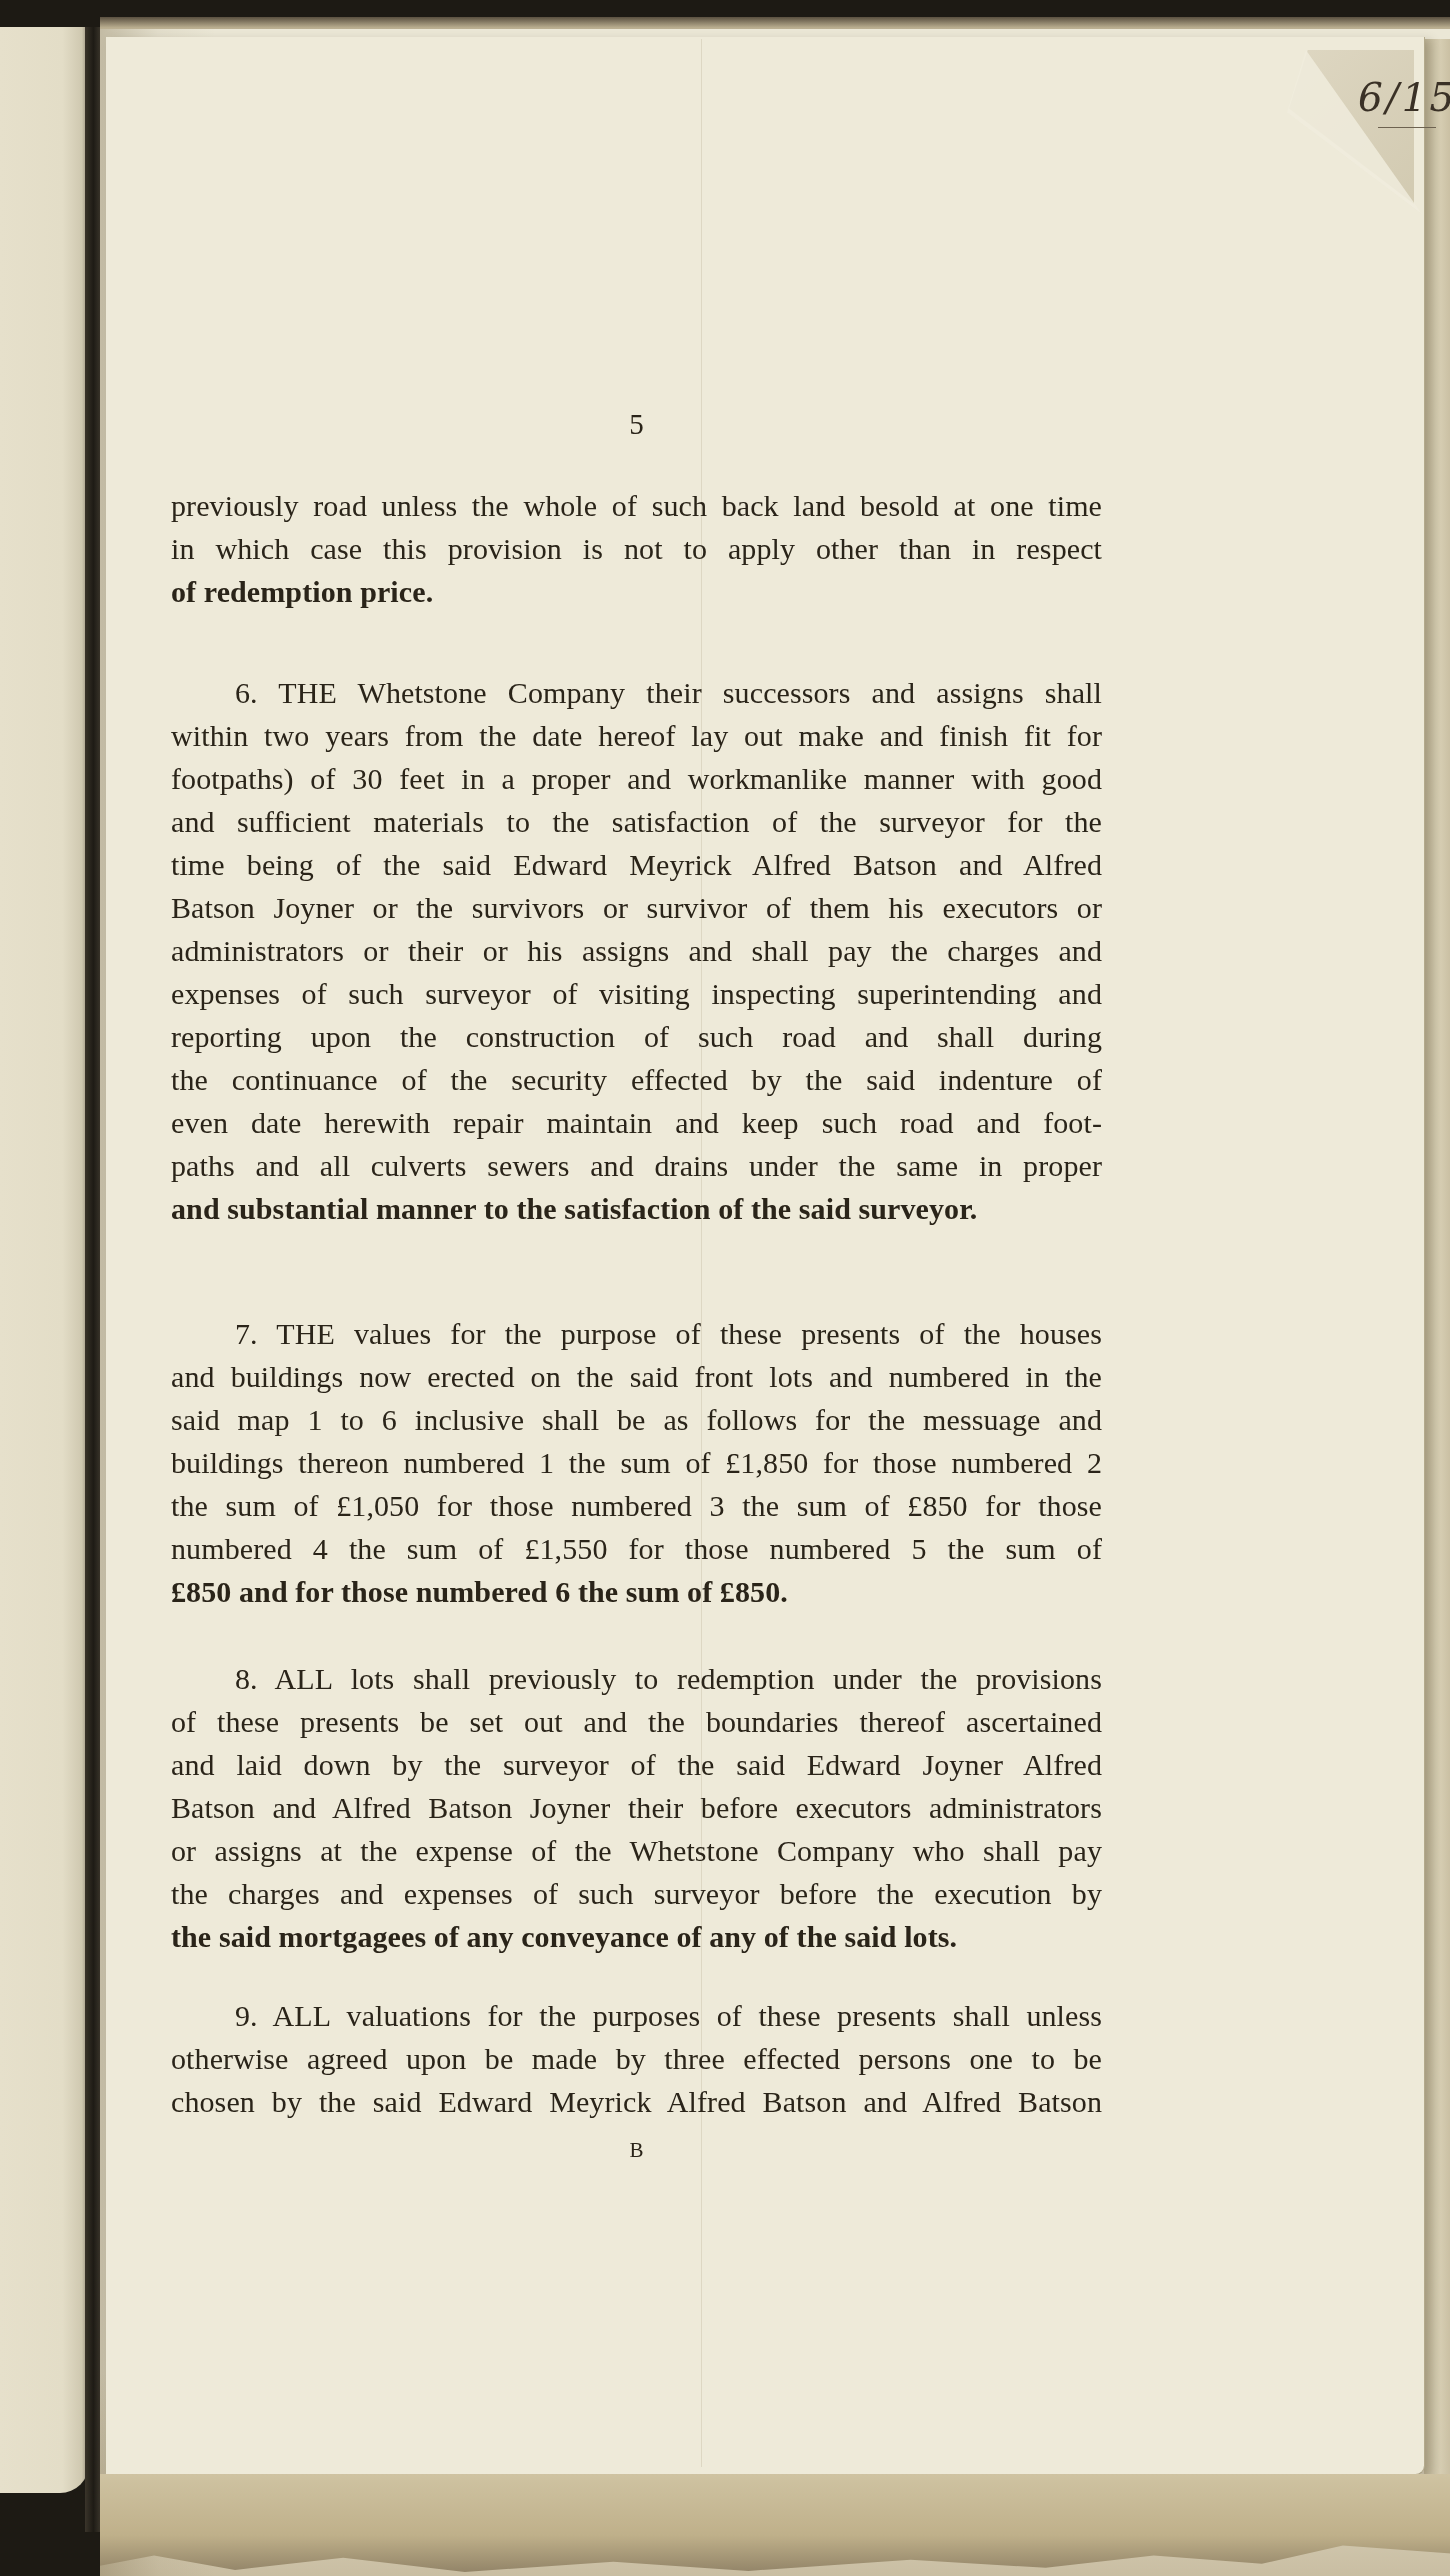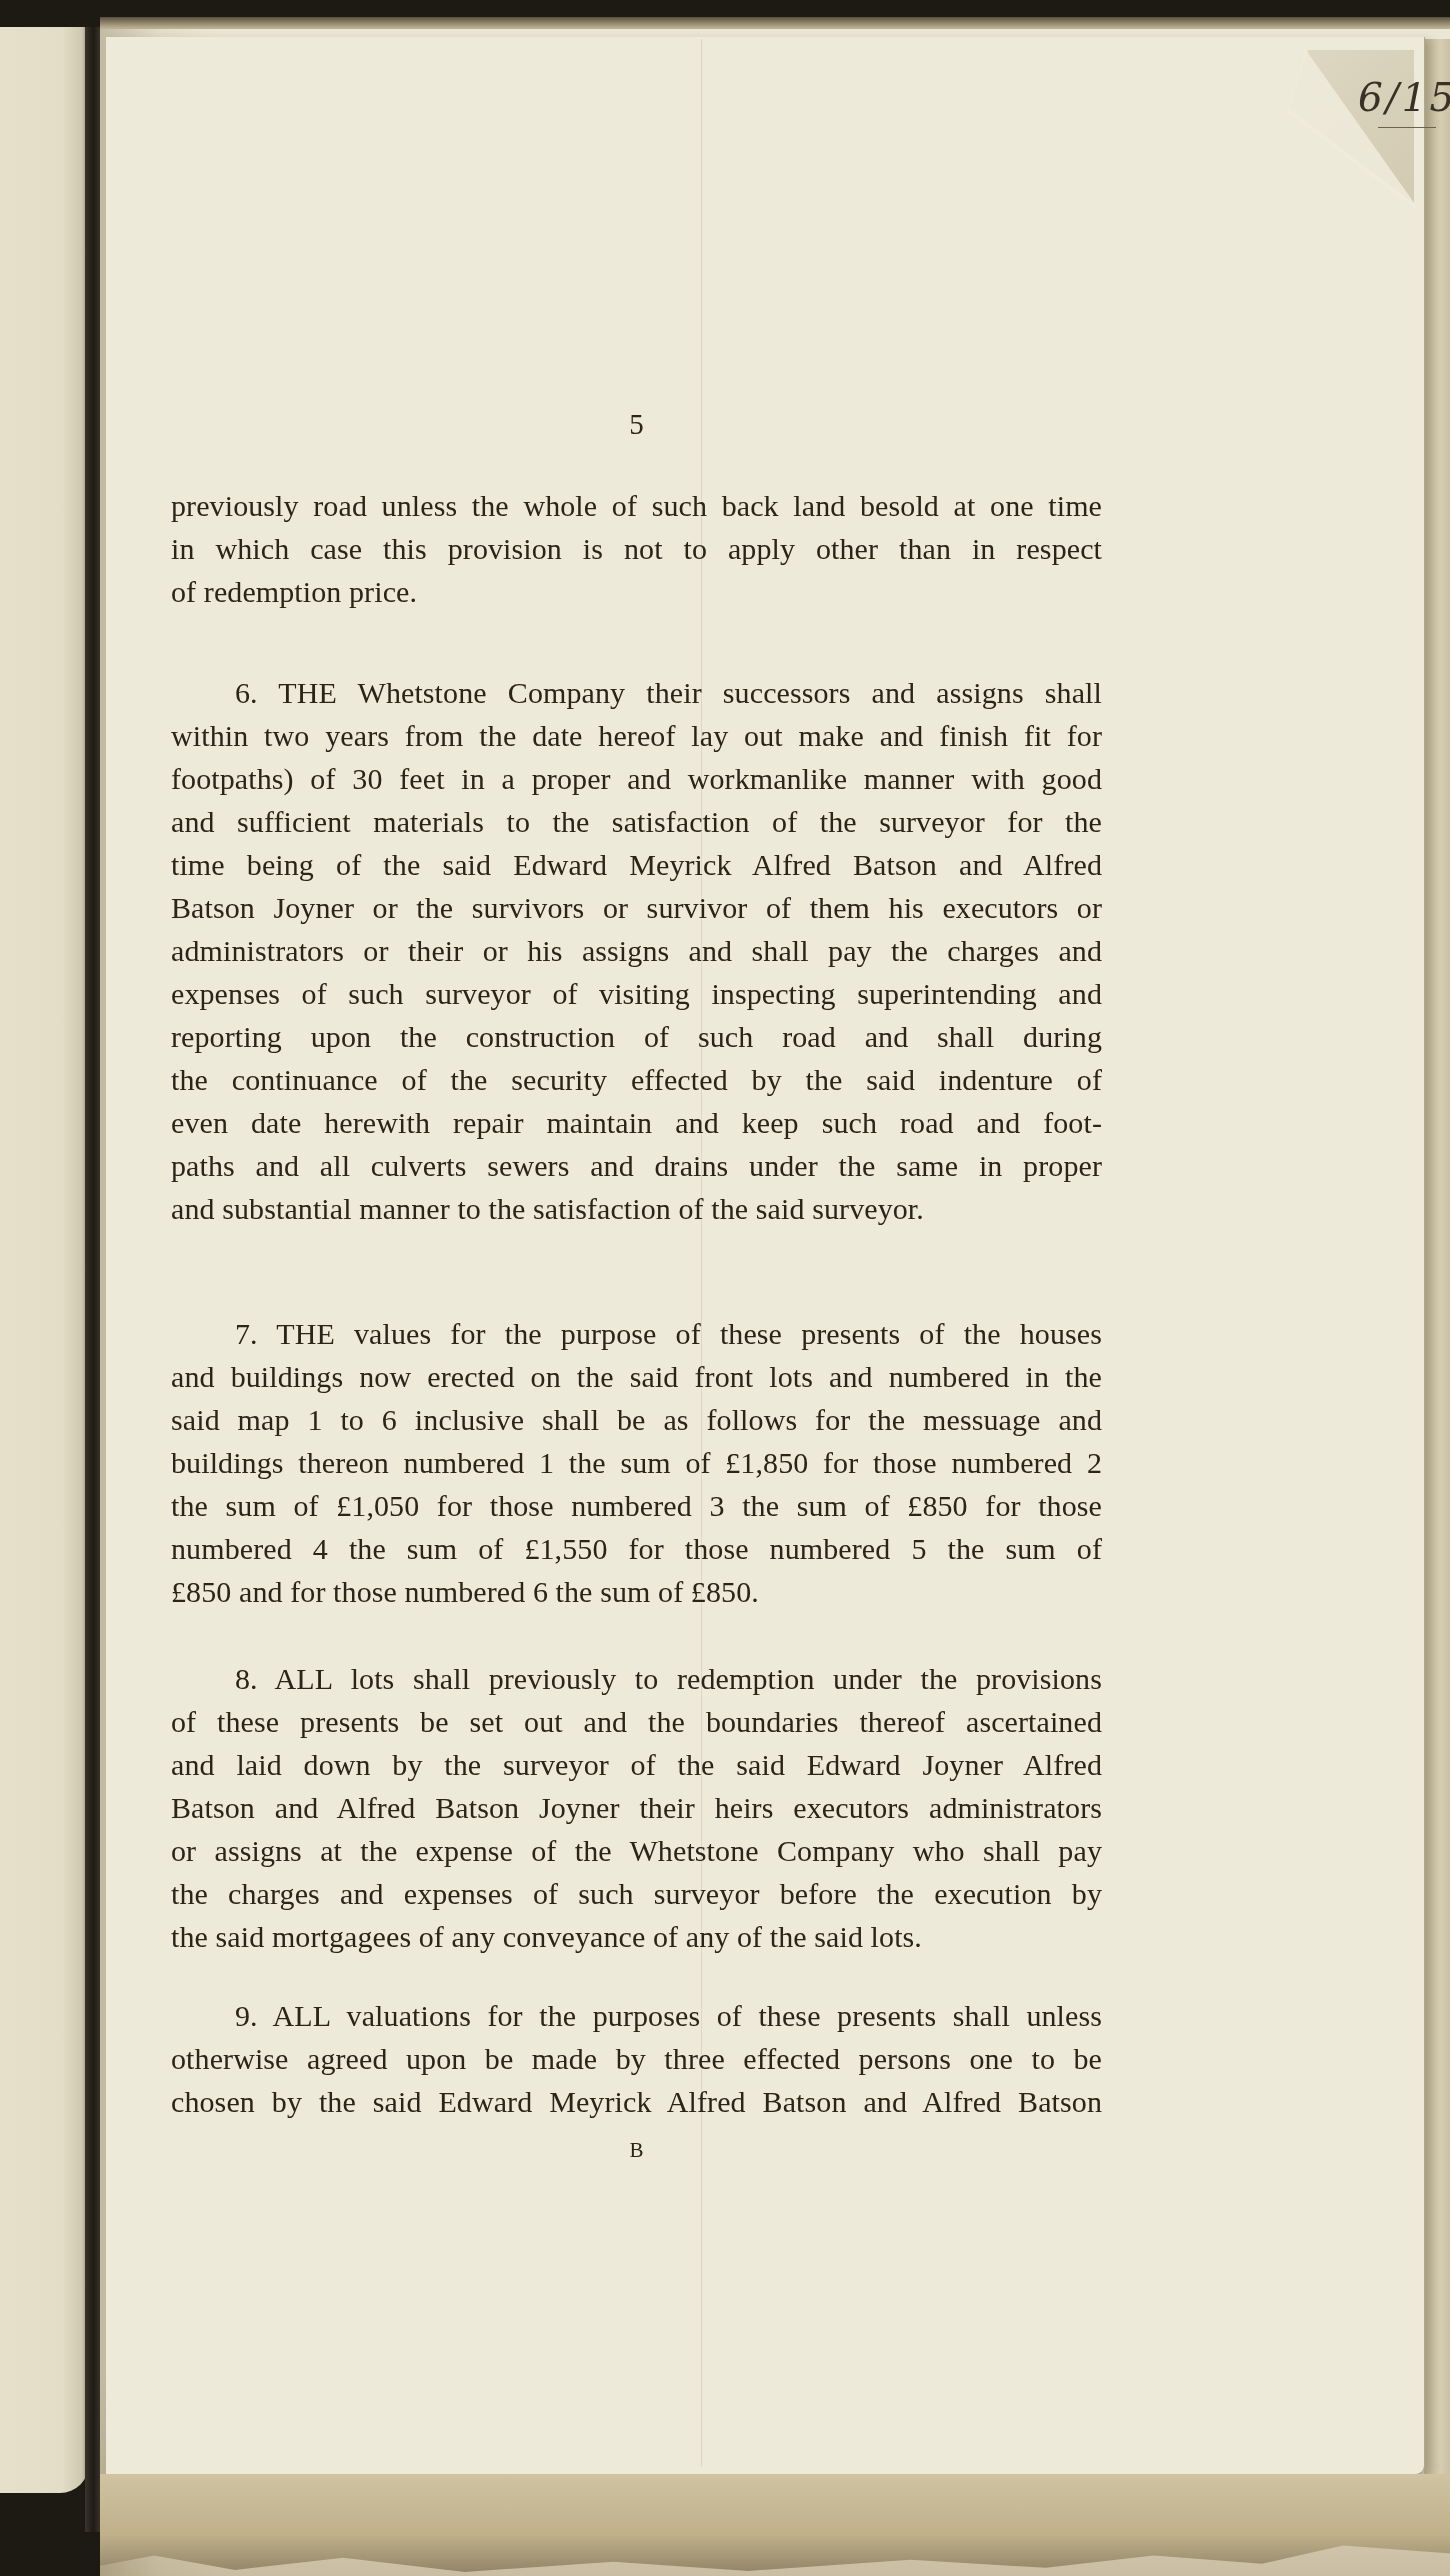--- a/index.html
+++ b/index.html
@@ -82,21 +82,21 @@
   .page-number {
     position:absolute; left:0; top:403px; width:931px; text-align:center;
     font-size:29px;
   }
   .para {
     position:absolute; left:0; width:931px;
     text-align:justify; text-align-last:left;
     letter-spacing:0.1px;
   }
   .para .line { display:block; text-align:justify; text-align-last:justify; white-space:nowrap; }
-  .para .line.last { text-align-last:left; }
+  .para .line.last { text-align-last:left;font-weight:bold; }
   .para .line.indent { padding-left:64px; }
   .signature-mark {
     position:absolute; left:0; top:2129px; width:931px; text-align:center; font-size:21px;
   }
 </style>
 </head>
 <body>
 
 <div class="left-page"></div>
 <div class="gutter"></div>
@@ -144,21 +144,21 @@
     <span class="line">buildings thereon numbered 1 the sum of £1,850 for those numbered 2</span>
     <span class="line">the sum of £1,050 for those numbered 3 the sum of £850 for those</span>
     <span class="line">numbered 4 the sum of £1,550 for those numbered 5 the sum of</span>
     <span class="line last">£850 and for those numbered 6 the sum of £850.</span>
   </div>
 
   <div class="para" style="top:1657px;">
     <span class="line indent">8. ALL lots shall previously to redemption under the provisions</span>
     <span class="line">of these presents be set out and the boundaries thereof ascertained</span>
     <span class="line">and laid down by the surveyor of the said Edward Joyner Alfred</span>
-    <span class="line">Batson and Alfred Batson Joyner their heirs executors administrators</span>
+    <span class="line">Batson and Alfred Batson Joyner their before executors administrators</span>
     <span class="line">or assigns at the expense of the Whetstone Company who shall pay</span>
     <span class="line">the charges and expenses of such surveyor before the execution by</span>
     <span class="line last">the said mortgagees of any conveyance of any of the said lots.</span>
   </div>
 
   <div class="para" style="top:1994px;">
     <span class="line indent">9. ALL valuations for the purposes of these presents shall unless</span>
     <span class="line">otherwise agreed upon be made by three effected persons one to be</span>
     <span class="line">chosen by the said Edward Meyrick Alfred Batson and Alfred Batson</span>
   </div>

